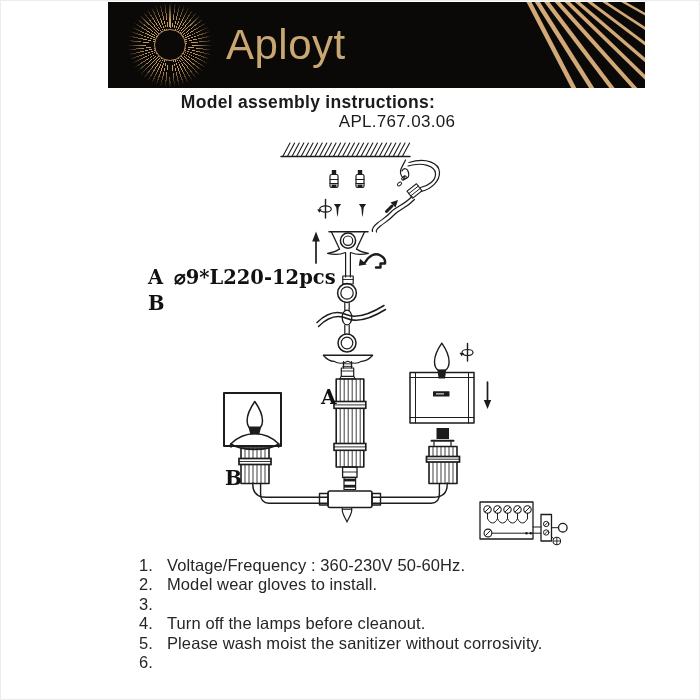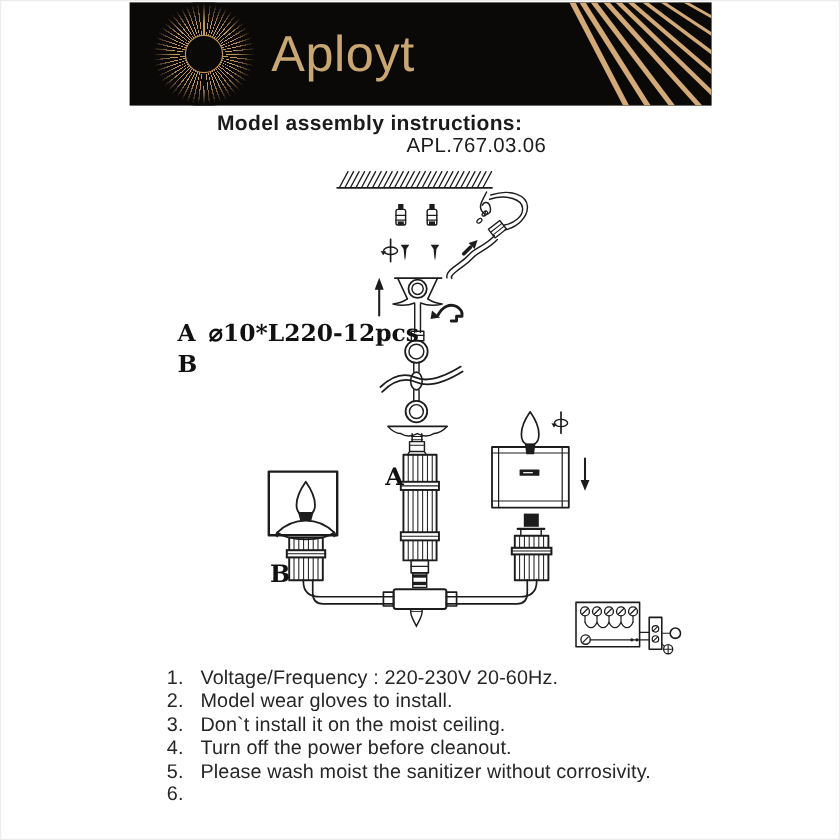--- a/index.html
+++ b/index.html
@@ -1,19 +1,19 @@
 <!DOCTYPE html>
 <html><head>
 <meta charset="utf-8">
 <style>
   html,body{margin:0;padding:0;background:#ffffff;}
   .page{position:relative;width:700px;height:700px;background:#ffffff;overflow:hidden;
         font-family:"Liberation Sans",sans-serif;box-shadow:inset 0 0 0 1px #ececec;}
   
-  .banner{position:absolute;left:108px;top:2px;width:485px;height:86px;background:#0b0907;overflow:hidden;}
+  .banner{position:absolute;left:108px;top:2px;width:537px;height:86px;background:#0b0907;overflow:hidden;}
   .burst{position:absolute;left:20px;top:1px;width:84px;height:84px;border-radius:50%;
          background:repeating-conic-gradient(#c59a60 0deg 1.7deg,#0b0907 1.7deg 6.4deg);}
   .burst-fade{position:absolute;left:18px;top:-1px;width:88px;height:88px;border-radius:50%;
          background:radial-gradient(circle closest-side,rgba(11,9,7,0) 58%,#0b0907 96%);}
   .burst-core{position:absolute;left:46px;top:27px;width:32px;height:32px;border-radius:50%;
          background:#0b0907;border:1.5px solid #b98f55;box-sizing:border-box;}
   .brand{position:absolute;left:118px;top:0;height:86px;display:flex;align-items:center;
          color:#c9a772;font-size:42px;font-weight:400;letter-spacing:0.5px;}
   .rays-svg{position:absolute;right:0;top:0;}
   
@@ -267,46 +267,45 @@
       <circle class="s" stroke-width="1.3" cx="562.8" cy="527.7" r="4.3"></circle>
       <path class="s" stroke-width="0.9" d="M551.5,536.5 L553.6,538.6"></path>
       <circle class="s" stroke-width="1.1" cx="556.8" cy="541" r="3.8"></circle>
       <path class="s" stroke-width="0.9" d="M556.8,538 V544 M553.8,541 H559.8"></path>
     </g>
   </svg>
 
   <div class="parts">
     <div class="part-row">
       <span class="part-key">A</span>
-      <span>⌀10*L220-12pcs</span>
+      <span>⌀9*L220-12pcs</span>
     </div>
     <div class="part-row">
       <span class="part-key">B</span>
     </div>
   </div>
 
   <div class="diag-label lblA">A</div>
   <div class="diag-label lblB">B</div>
 
   <div class="instructions">
     <div class="inst-row">
       <span class="inst-num">1.</span>
-      <span>Voltage/Frequency : 220-230V 20-60Hz.</span>
+      <span>Voltage/Frequency : 360-230V 50-60Hz.</span>
     </div>
     <div class="inst-row">
       <span class="inst-num">2.</span>
       <span>Model wear gloves to install.</span>
     </div>
     <div class="inst-row">
       <span class="inst-num">3.</span>
-      <span>Don`t install it on the moist ceiling.</span>
     </div>
     <div class="inst-row">
       <span class="inst-num">4.</span>
-      <span>Turn off the power before cleanout.</span>
+      <span>Turn off the lamps before cleanout.</span>
     </div>
     <div class="inst-row">
       <span class="inst-num">5.</span>
       <span>Please wash moist the sanitizer without corrosivity.</span>
     </div>
     <div class="inst-row">
       <span class="inst-num">6.</span>
     </div>
   </div>
 

